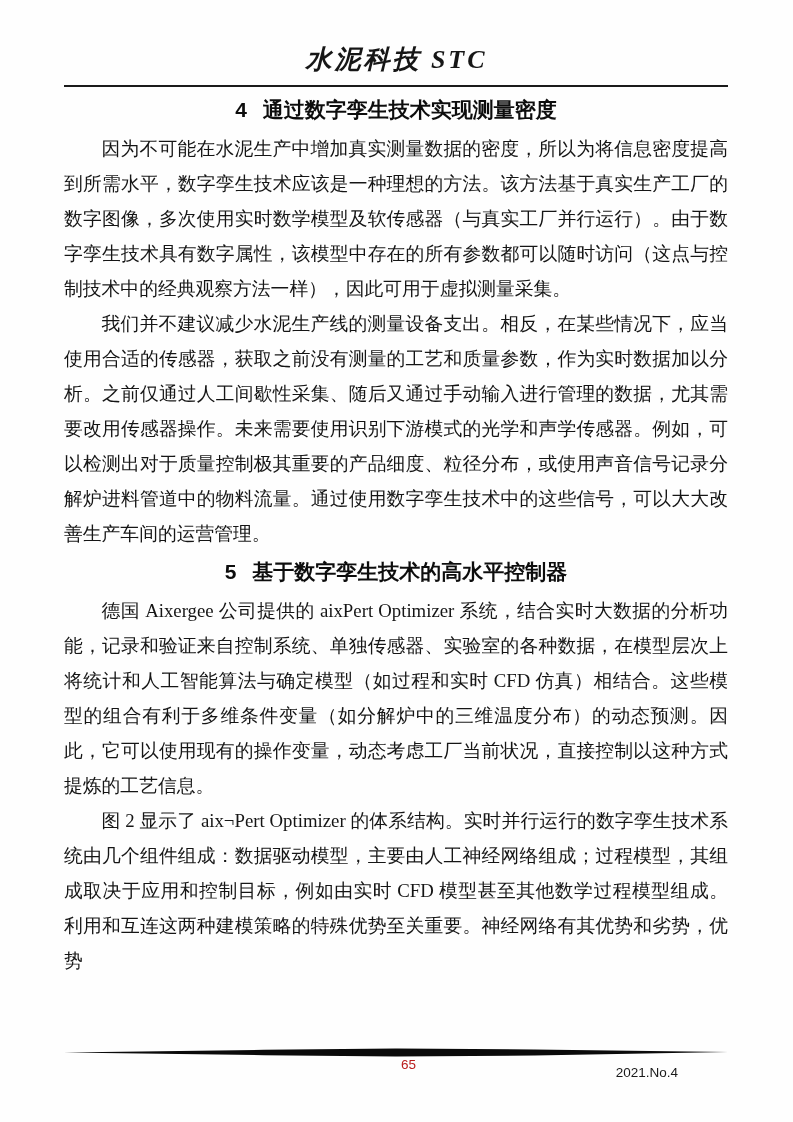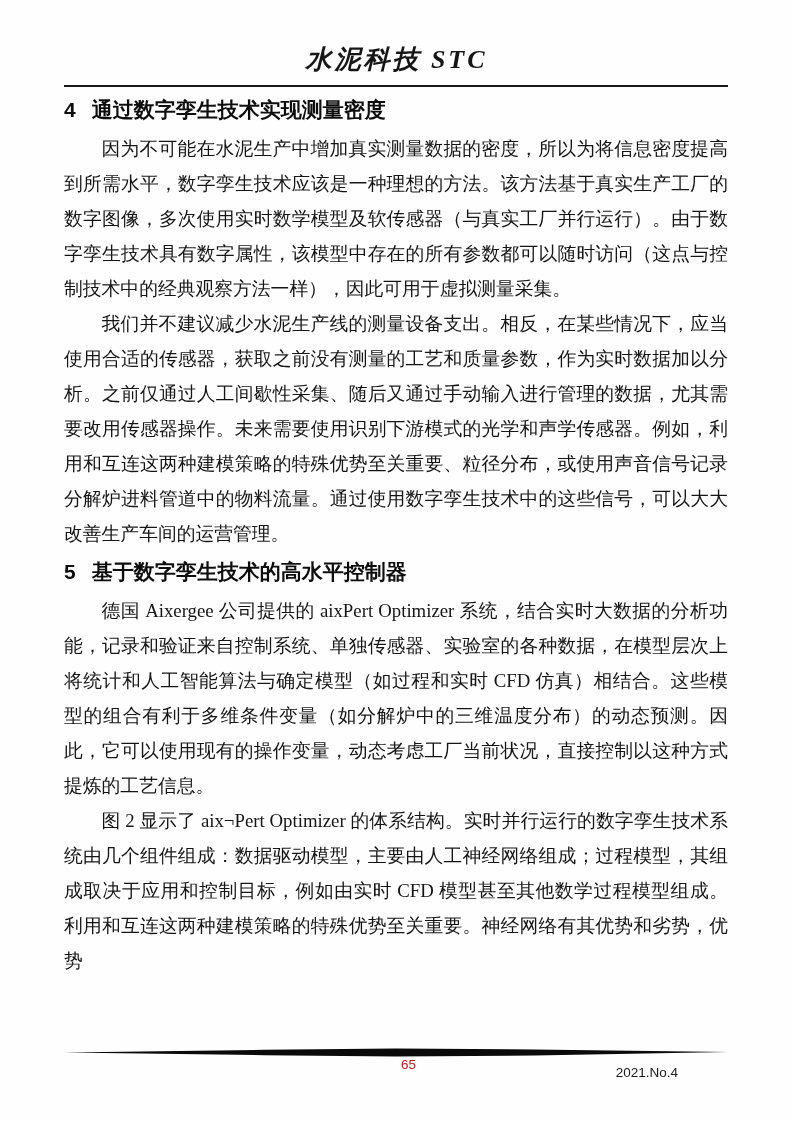--- a/index.html
+++ b/index.html
@@ -46,21 +46,21 @@
     text-align: justify;
     text-justify: inter-ideograph;
     color: #151515;
   }
   .body-text p { margin: 0; }
   .body-text p.indent { text-indent: 2em; }
   .section-heading {
     font-size: 21px;
     font-weight: bold;
     line-height: 42px;
-    text-align: left;
+    text-align: center;
     color: #0d0d0d;
     font-family: "Liberation Sans", "DejaVu Sans", sans-serif;
   }
   .section-heading .sec-num { margin-right: 16px; }
   .fig-ref { font-weight: normal; }
   
   .footer-bar {
     position: absolute;
     top: 1048px;
     left: 64px;
@@ -99,21 +99,21 @@
 
   <div class="body-text">
 
 
     <h2 class="section-heading">
       <span class="sec-num">4</span><span class="sec-title">通过数字孪生技术实现测量密度</span>
     </h2>
 
     <p class="indent">因为不可能在水泥生产中增加真实测量数据的密度，所以为将信息密度提高到所需水平，数字孪生技术应该是一种理想的方法。该方法基于真实生产工厂的数字图像，多次使用实时数学模型及软传感器（与真实工厂并行运行）。由于数字孪生技术具有数字属性，该模型中存在的所有参数都可以随时访问（这点与控制技术中的经典观察方法一样），因此可用于虚拟测量采集。</p>
 
-    <p class="indent">我们并不建议减少水泥生产线的测量设备支出。相反，在某些情况下，应当使用合适的传感器，获取之前没有测量的工艺和质量参数，作为实时数据加以分析。之前仅通过人工间歇性采集、随后又通过手动输入进行管理的数据，尤其需要改用传感器操作。未来需要使用识别下游模式的光学和声学传感器。例如，利用和互连这两种建模策略的特殊优势至关重要、粒径分布，或使用声音信号记录分解炉进料管道中的物料流量。通过使用数字孪生技术中的这些信号，可以大大改善生产车间的运营管理。</p>
+    <p class="indent">我们并不建议减少水泥生产线的测量设备支出。相反，在某些情况下，应当使用合适的传感器，获取之前没有测量的工艺和质量参数，作为实时数据加以分析。之前仅通过人工间歇性采集、随后又通过手动输入进行管理的数据，尤其需要改用传感器操作。未来需要使用识别下游模式的光学和声学传感器。例如，可以检测出对于质量控制极其重要的产品细度、粒径分布，或使用声音信号记录分解炉进料管道中的物料流量。通过使用数字孪生技术中的这些信号，可以大大改善生产车间的运营管理。</p>
 
     <h2 class="section-heading">
       <span class="sec-num">5</span><span class="sec-title">基于数字孪生技术的高水平控制器</span>
     </h2>
 
     <p class="indent">德国 Aixergee 公司提供的 aixPert Optimizer 系统，结合实时大数据的分析功能，记录和验证来自控制系统、单独传感器、实验室的各种数据，在模型层次上将统计和人工智能算法与确定模型（如过程和实时 CFD 仿真）相结合。这些模型的组合有利于多维条件变量（如分解炉中的三维温度分布）的动态预测。因此，它可以使用现有的操作变量，动态考虑工厂当前状况，直接控制以这种方式提炼的工艺信息。</p>
 
     <p class="indent"><span class="fig-ref">图 2</span><span> 显示了 aix¬Pert Optimizer 的体系结构。实时并行运行的数字孪生技术系统由几个组件组成：数据驱动模型，主要由人工神经网络组成；过程模型，其组成取决于应用和控制目标，例如由实时 CFD 模型甚至其他数学过程模型组成。利用和互连这两种建模策略的特殊优势至关重要。神经网络有其优势和劣势，优势</span></p>
 
   </div>

